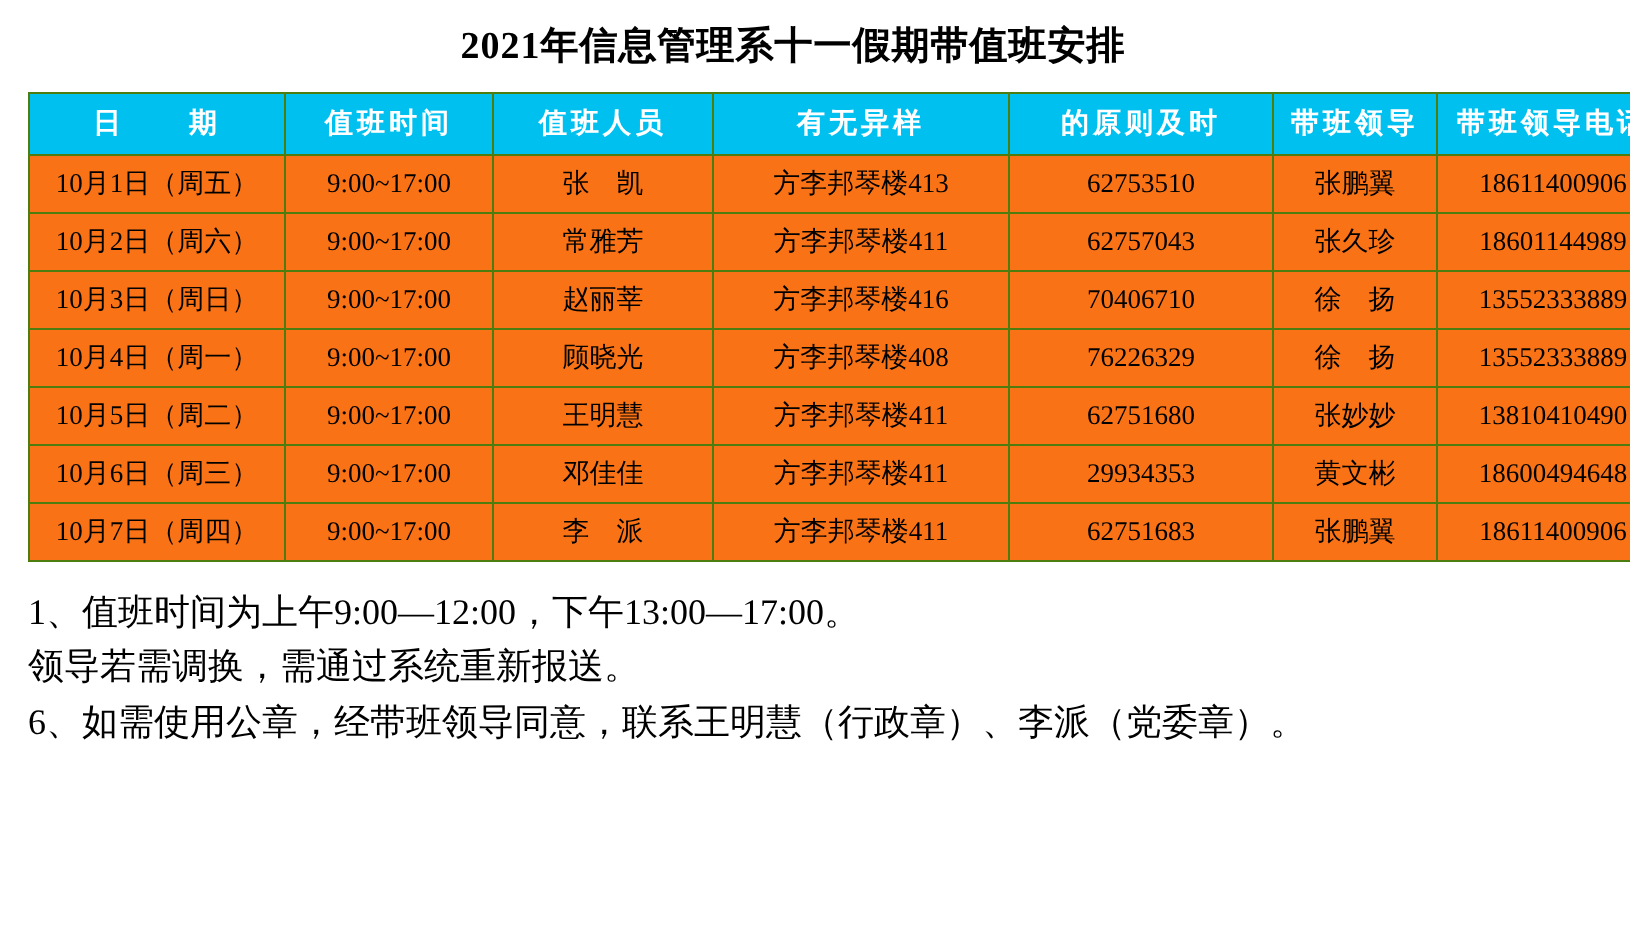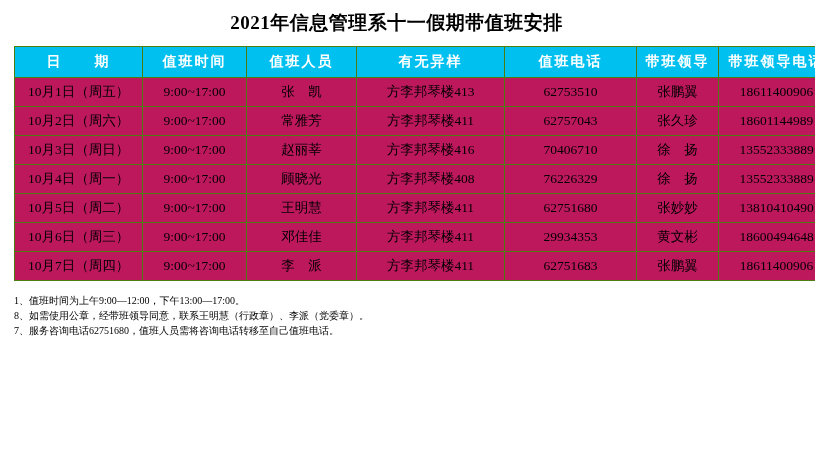--- a/index.html
+++ b/index.html
@@ -48,35 +48,35 @@
   }
   table.schedule thead th {
     background: #00c0f0;
     color: #ffffff;
     font-weight: bold;
     height: 30px;
     font-size: 14px;
     letter-spacing: 2px;
   }
   table.schedule tbody td {
-    background: #be185d;
+    background: #f97316;
     color: #000000;
   }
   .col-date    { width: 128px; }
   .col-time    { width: 104px; }
   .col-person  { width: 110px; }
   .col-place   { width: 148px; }
   .col-phone   { width: 132px; }
   .col-leader  { width: 82px; }
   .col-lphone  { width: 116px; }
 
   .notes {
     margin-top: 12px;
     width: 787px;
-    font-size: 10px;
+    font-size: 18px;
     line-height: 1.52;
     font-family: "Liberation Serif", "DejaVu Serif", serif;
   }
   .notes div {
     white-space: nowrap;
   }
 </style>
 </head>
 <body>
 
@@ -93,21 +93,21 @@
       <col class="col-phone">
       <col class="col-leader">
       <col class="col-lphone">
     </colgroup>
     <thead>
       <tr>
         <th>日　　期</th>
         <th>值班时间</th>
         <th>值班人员</th>
         <th>有无异样</th>
-        <th>值班电话</th>
+        <th>的原则及时</th>
         <th>带班领导</th>
         <th>带班领导电话</th>
       </tr>
     </thead>
     <tbody>
       <tr>
         <td>10月1日（周五）</td>
         <td>9:00~17:00</td>
         <td>张　凯</td>
         <td>方李邦琴楼413</td>
@@ -167,17 +167,17 @@
         <td>方李邦琴楼411</td>
         <td>62751683</td>
         <td>张鹏翼</td>
         <td>18611400906</td>
       </tr>
     </tbody>
   </table>
 
   <div class="notes">
     <div>1、值班时间为上午9:00—12:00，下午13:00—17:00。</div>
-    <div>8、如需使用公章，经带班领导同意，联系王明慧（行政章）、李派（党委章）。</div>
-    <div>7、服务咨询电话62751680，值班人员需将咨询电话转移至自己值班电话。</div>
+    <div>领导若需调换，需通过系统重新报送。</div>
+    <div>6、如需使用公章，经带班领导同意，联系王明慧（行政章）、李派（党委章）。</div>
   </div>
 
 </div>
 
 </body></html>

